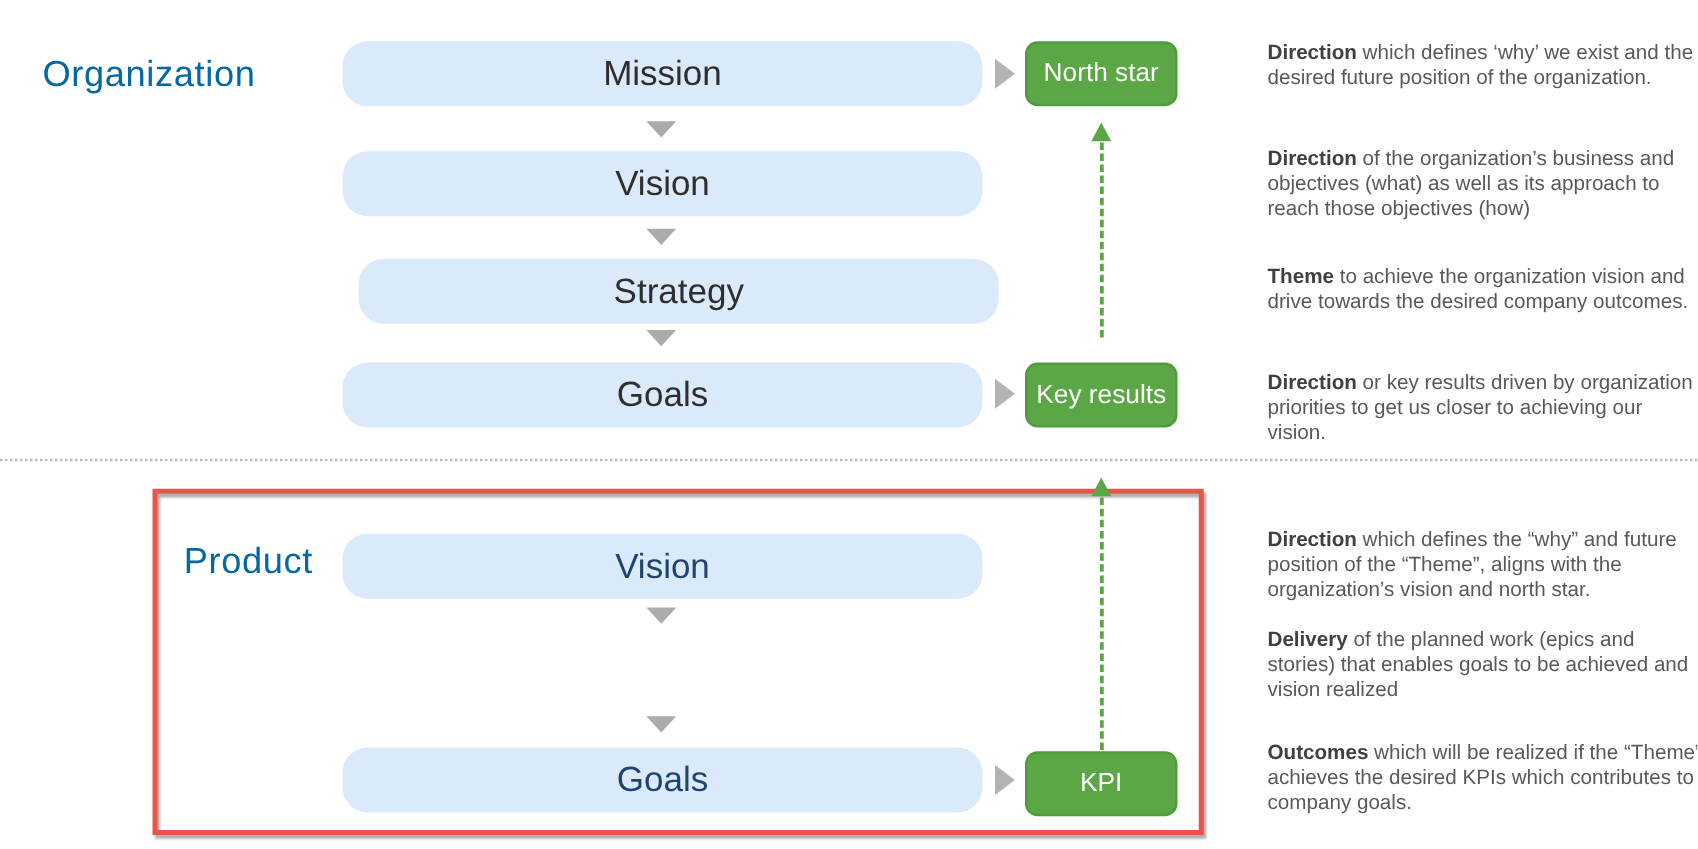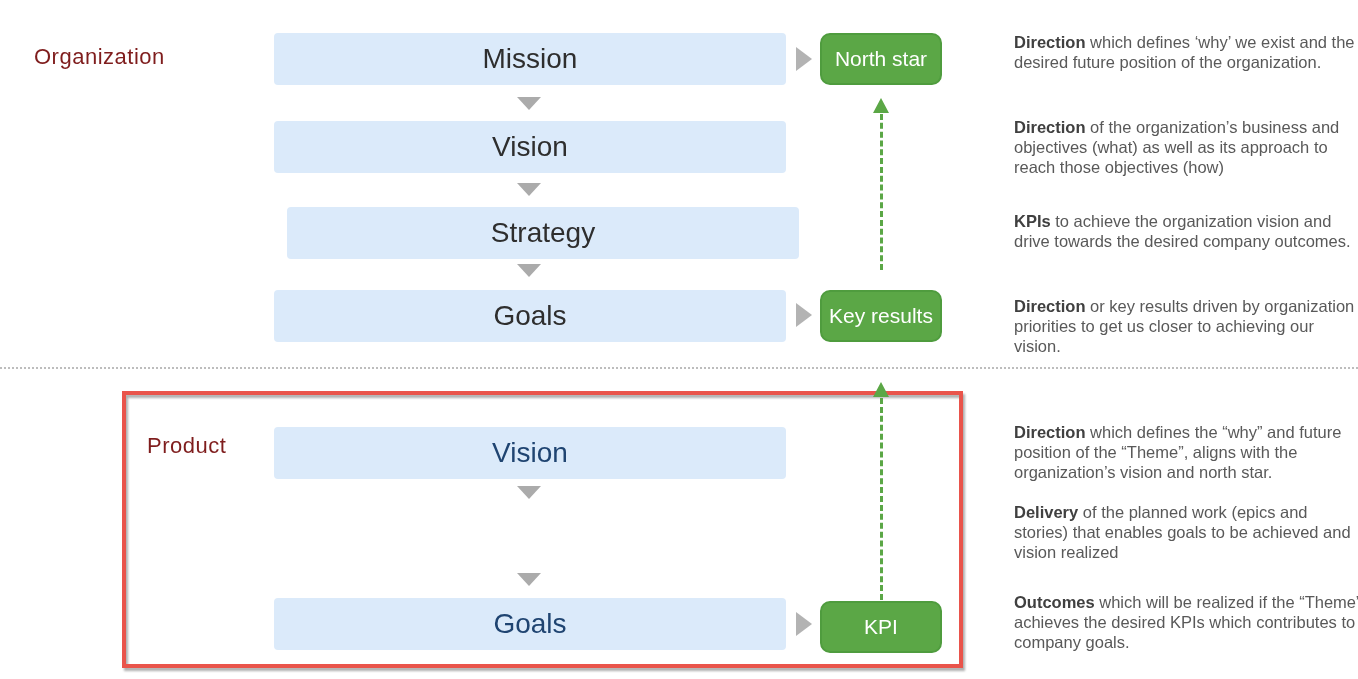--- a/index.html
+++ b/index.html
@@ -7,31 +7,31 @@
   body { font-family: "Liberation Sans", sans-serif; }
   .canvas {
     position: relative;
     width: 1358px;
     height: 679px;
     background: #ffffff;
     overflow: hidden;
   }
   .section-label {
     position: absolute;
-    font-size: 22px;
-    color: #7f1d1d;
+    font-size: 29px;
+    color: #0369a1;
     letter-spacing: 0.5px;
   }
   .box {
     position: absolute;
     left: 274px;
     width: 512px;
     height: 52px;
     background: #dbeafa;
-    border-radius: 4px;
+    border-radius: 20px;
     text-align: center;
     line-height: 52px;
     font-size: 28px;
   }
   .box.org { color: #2e2e2e; }
   .box.prod { color: #1f4471; }
   .tri-down {
     position: absolute;
     left: 517px;
     width: 0; height: 0;
@@ -139,19 +139,19 @@
 
   <div class="tri-right" style="top:612px;"></div>
 
   <div class="badge" style="top:601px;">KPI</div>
 
   <div class="arrow-up" style="top:382px;"></div>
   <div class="dash-line" style="top:398px; height:202px;"></div>
 
   <p class="ann" style="top:33px;"><strong>Direction</strong><span> which defines ‘why’ we exist and the desired future position of the organization.</span></p>
   <p class="ann" style="top:118px;"><strong>Direction</strong><span> of the organization’s business and objectives (what) as well as its approach to reach those objectives (how)</span></p>
-  <p class="ann" style="top:212px;"><strong>KPIs</strong><span> to achieve the organization vision and drive towards the desired company outcomes.</span></p>
+  <p class="ann" style="top:212px;"><strong>Theme</strong><span> to achieve the organization vision and drive towards the desired company outcomes.</span></p>
   <p class="ann" style="top:297px;"><strong>Direction</strong><span> or key results driven by organization priorities to get us closer to achieving our vision.</span></p>
   <p class="ann" style="top:423px;"><strong>Direction</strong><span> which defines the “why” and future position of the “Theme”, aligns with the organization’s vision and north star.</span></p>
   <p class="ann" style="top:503px;"><strong>Delivery</strong><span> of the planned work (epics and stories) that enables goals to be achieved and vision realized</span></p>
   <p class="ann" style="top:593px;"><strong>Outcomes</strong><span> which will be realized if the “Theme” achieves the desired KPIs which contributes to company goals.</span></p>
 
 </div>
 
 </body></html>

